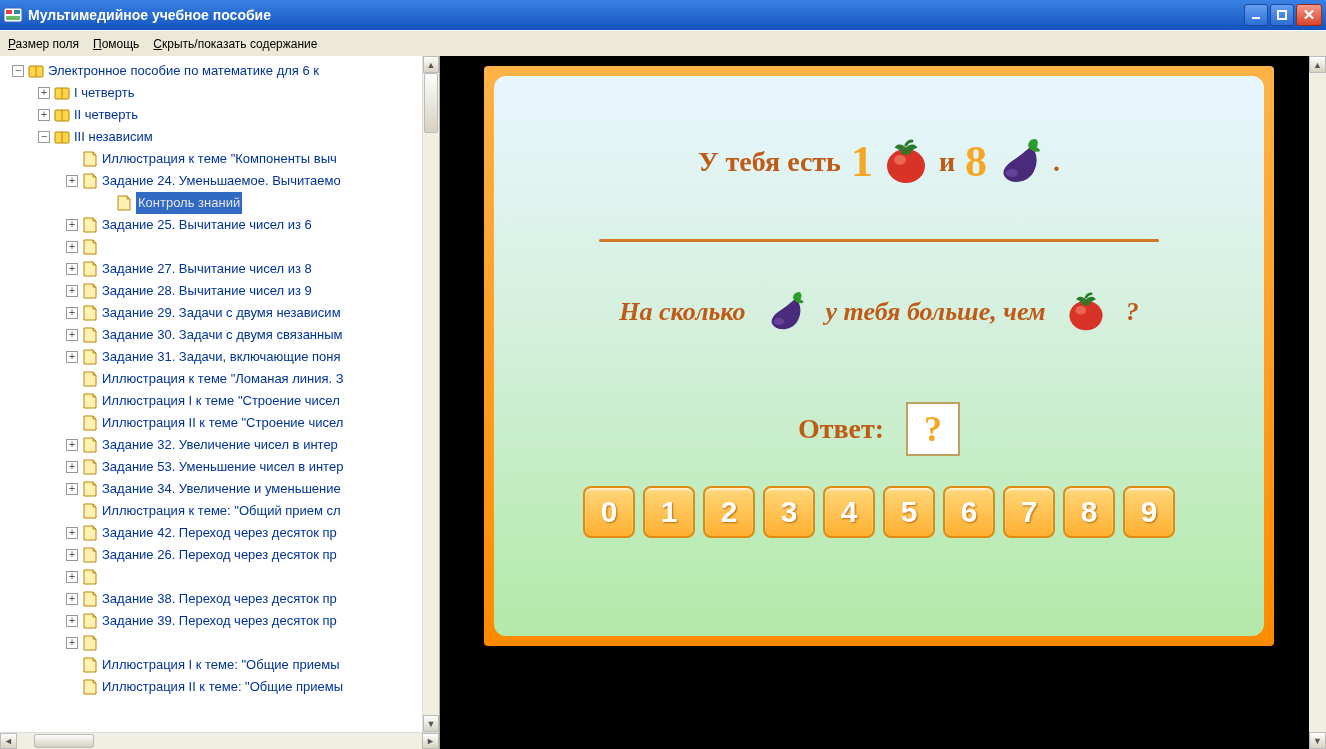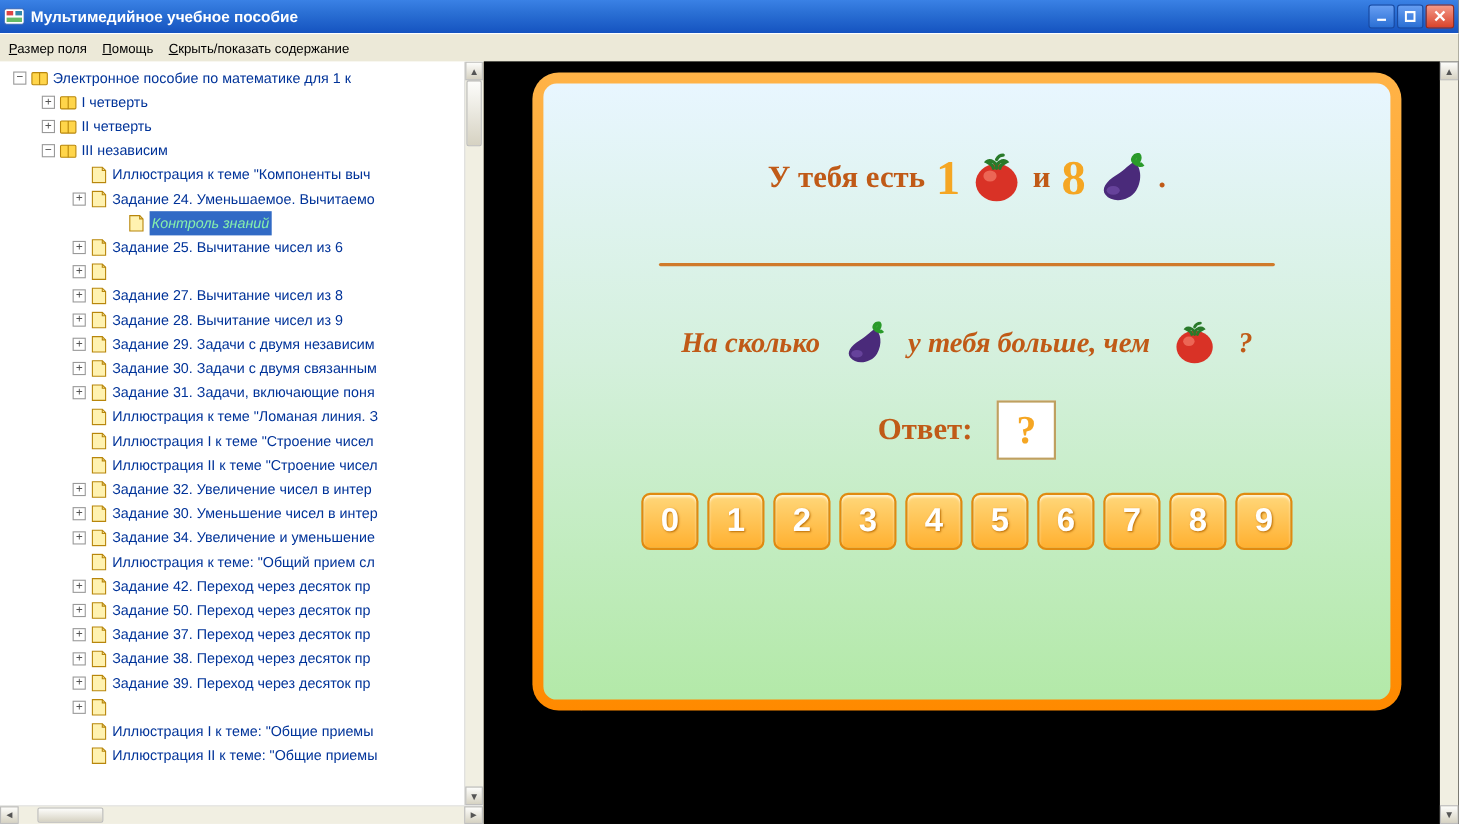--- a/index.html
+++ b/index.html
@@ -23,21 +23,21 @@
   
   .main { display:flex; height: calc(749px - 30px - 26px); }
 
   
   .treewrap { width: 440px; border-right:1px solid #aca899; display:flex; flex-direction:column; background:#fff; }
   .tree { flex:1; overflow:hidden; background:#fff; padding:4px 0 0 4px; color:#003399; font-size:13px; line-height:22px; position:relative; }
   .treerow { display:flex; align-items:center; white-space:nowrap; height:22px; cursor:pointer; }
   .exp { width:12px; height:12px; border:1px solid #999; background:#fff; display:inline-flex; align-items:center; justify-content:center; font-size:10px; color:#555; margin-right:4px; line-height:10px; font-family: monospace; }
   .exp.none { border:none; background:transparent; }
   .nodeicon { width:16px; height:16px; margin-right:4px; display:inline-block; }
-  .sel { background:#316ac5; color:#86efac; padding:0 2px;font-style:italic; }
+  .sel { background:#316ac5; color:#e5e5e5; padding:0 2px; }
   .tree-vscroll { position:absolute; right:0; top:0; bottom:0; width:17px; background:#f1efe2; border-left:1px solid #ddd; }
   .tree-vscroll .arr { height:17px; background:linear-gradient(to bottom,#fdfdfb,#d6d2c2); border:1px solid #bbb; display:flex; align-items:center; justify-content:center; font-size:9px; color:#555; }
   .tree-vscroll .track { position:absolute; top:17px; bottom:17px; left:0; right:0; }
   .tree-vscroll .thumb { position:absolute; left:1px; right:1px; top:0; height:60px; background:linear-gradient(to bottom,#fdfdfb,#d6d2c2); border:1px solid #bbb; border-radius:2px; }
 
   .tree-hscroll { height:17px; background:#f1efe2; border-top:1px solid #ddd; display:flex; }
   .tree-hscroll .arr { width:17px; background:linear-gradient(to bottom,#fdfdfb,#d6d2c2); border:1px solid #bbb; display:flex; align-items:center; justify-content:center; font-size:9px; color:#555; }
   .tree-hscroll .track { flex:1; position:relative; }
   .tree-hscroll .thumb { position:absolute; top:1px; bottom:1px; left:17px; width:60px; background:linear-gradient(to bottom,#fdfdfb,#d6d2c2); border:1px solid #bbb; border-radius:2px; }
 
@@ -48,29 +48,29 @@
   .content-vscroll .track { position:absolute; top:17px; bottom:17px; left:0; right:0; }
 
   .stars { position:absolute; inset:0; background:
     radial-gradient(1px 1px at 20% 30%, #aaa, transparent),
     radial-gradient(1px 1px at 70% 80%, #aaa, transparent),
     radial-gradient(1px 1px at 40% 60%, #888, transparent),
     radial-gradient(1px 1px at 90% 10%, #888, transparent),
     radial-gradient(1px 1px at 10% 85%, #aaa, transparent),
     #000; }
 
-  .card { position:relative; width: 790px; height: 580px; border-radius:24px; background:linear-gradient(to bottom,#ffb347,#ff8a00); padding:10px; }
+  .card { position:relative; width: 790px; height: 580px; border-radius:4px; background:linear-gradient(to bottom,#ffb347,#ff8a00); padding:10px; }
   .cardin { width:100%; height:100%; border-radius:12px; background:linear-gradient(to bottom,#e8f6ff 0%, #d4f0dc 45%, #b3e9a8 100%); position:relative; padding:30px 28px 20px; display:flex; flex-direction:column; align-items:center; }
 
   .line1 { display:flex; align-items:center; gap:10px; font: bold 28px Georgia, serif; color:#c05a17; margin-top:30px; }
   .bignum { font: bold 44px Georgia, serif; color:#f5a623; }
   .hr { width:560px; height:3px; background:#d07a2a; margin:52px 0 50px; border-radius:2px; }
   .line2 { display:flex; align-items:center; gap:20px; font: bold 26px Georgia, serif; color:#c05a17; font-style:italic; }
 
-  .ansrow { display:flex; align-items:center; gap:22px; margin-top:32px; }
+  .ansrow { display:flex; align-items:center; gap:22px; margin-top:70px; }
   .anslabel { font: bold 28px Georgia, serif; color:#c05a17; }
   .ansbox { width:54px; height:54px; background:#fff; border:2px solid #bfa060; display:flex; align-items:center; justify-content:center; font: bold 36px Georgia, serif; color:#f5a623; }
   .checkbtn { height:48px; padding:0 22px; border-radius:8px; background:linear-gradient(to bottom,#ffd77a,#ffb030); border:2px solid #e08a10; display:flex; align-items:center; justify-content:center; font: bold 22px Georgia, serif; color:#fff; text-shadow:1px 1px 2px #b86a00; cursor:pointer; box-shadow: inset 0 2px 3px rgba(255,255,255,0.8), 0 2px 4px rgba(0,0,0,0.3); }
 
   .numpad { display:flex; gap:8px; margin-top:30px; }
   .numbtn { width:52px; height:52px; border-radius:8px; background:linear-gradient(to bottom,#ffd77a,#ffb030); border:2px solid #e08a10; display:flex; align-items:center; justify-content:center; font: bold 30px Arial; color:#fff; text-shadow:1px 1px 2px #b86a00; cursor:pointer; box-shadow: inset 0 2px 2px rgba(255,255,255,0.7); }
 
   svg.veg { width:46px; height:46px; }
   svg.vegs { width:40px; height:40px; }
 </style>
@@ -135,21 +135,21 @@
 
 <div class="main">
 
   <div class="treewrap">
     <div class="tree">
       <div class="treerow" style="padding-left:8px">
         <span class="exp">−</span>
         <span class="nodeicon"><svg viewBox="0 0 16 16">
               <use href="#book-icon"></use>
             </svg></span>
-        <span>Электронное пособие по математике для 1 к</span>
+        <span>Электронное пособие по математике для 6 к</span>
       </div>
       <div class="treerow" style="padding-left:34px">
         <span class="exp">+</span>
         <span class="nodeicon"><svg viewBox="0 0 16 16">
               <use href="#book-icon"></use>
             </svg></span>
         <span>I четверть</span>
       </div>
       <div class="treerow" style="padding-left:34px">
         <span class="exp">+</span>
@@ -261,21 +261,21 @@
             <span class="nodeicon"><svg viewBox="0 0 16 16">
                 <use href="#page-icon"></use>
               </svg></span>
             <span>Задание 32. Увеличение чисел в интер</span>
           </div>
           <div class="treerow" style="padding-left: 62px;">
             <span class="exp">+</span>
             <span class="nodeicon"><svg viewBox="0 0 16 16">
                 <use href="#page-icon"></use>
               </svg></span>
-            <span>Задание 30. Уменьшение чисел в интер</span>
+            <span>Задание 53. Уменьшение чисел в интер</span>
           </div>
           <div class="treerow" style="padding-left: 62px;">
             <span class="exp">+</span>
             <span class="nodeicon"><svg viewBox="0 0 16 16">
                 <use href="#page-icon"></use>
               </svg></span>
             <span>Задание 34. Увеличение и уменьшение</span>
           </div>
           <div class="treerow" style="padding-left: 62px;">
             <span class="exp none"></span>
@@ -289,28 +289,27 @@
             <span class="nodeicon"><svg viewBox="0 0 16 16">
                 <use href="#page-icon"></use>
               </svg></span>
             <span>Задание 42. Переход через десяток пр</span>
           </div>
           <div class="treerow" style="padding-left: 62px;">
             <span class="exp">+</span>
             <span class="nodeicon"><svg viewBox="0 0 16 16">
                 <use href="#page-icon"></use>
               </svg></span>
-            <span>Задание 50. Переход через десяток пр</span>
-          </div>
-          <div class="treerow" style="padding-left: 62px;">
-            <span class="exp">+</span>
-            <span class="nodeicon"><svg viewBox="0 0 16 16">
-                <use href="#page-icon"></use>
-              </svg></span>
-            <span>Задание 37. Переход через десяток пр</span>
+            <span>Задание 26. Переход через десяток пр</span>
+          </div>
+          <div class="treerow" style="padding-left: 62px;">
+            <span class="exp">+</span>
+            <span class="nodeicon"><svg viewBox="0 0 16 16">
+                <use href="#page-icon"></use>
+              </svg></span>
           </div>
           <div class="treerow" style="padding-left: 62px;">
             <span class="exp">+</span>
             <span class="nodeicon"><svg viewBox="0 0 16 16">
                 <use href="#page-icon"></use>
               </svg></span>
             <span>Задание 38. Переход через десяток пр</span>
           </div>
           <div class="treerow" style="padding-left: 62px;">
             <span class="exp">+</span>

